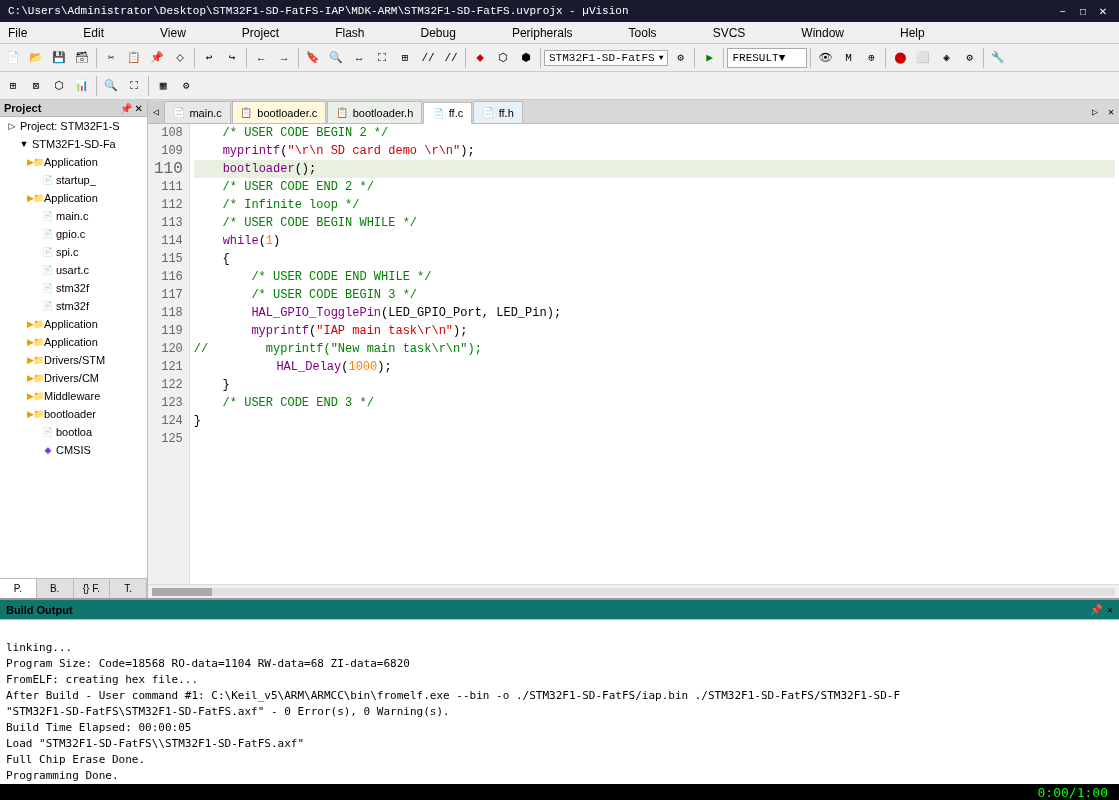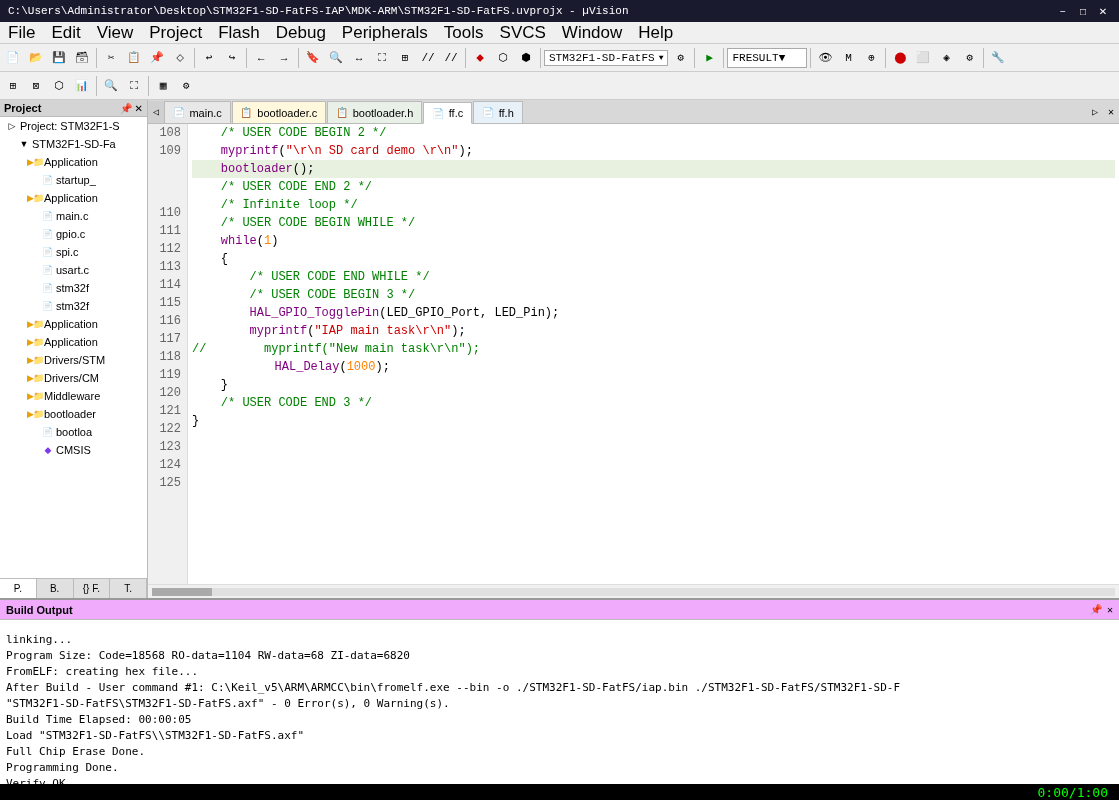--- a/index.html
+++ b/index.html
@@ -4,21 +4,21 @@
   <style>
     * { margin: 0; padding: 0; box-sizing: border-box; }
     body { font-family: 'Consolas', 'Courier New', monospace; font-size: 12px; background: #f0f0f0; overflow: hidden; width: 1119px; height: 800px; }
 
     
     #title-bar { background: #1a1a2e; color: #fff; height: 22px; display: flex; align-items: center; justify-content: space-between; padding: 0 8px; font-size: 11px; font-family: 'Segoe UI', sans-serif; }
     #title-bar .window-controls { display: flex; gap: 4px; }
     #title-bar .win-btn { width: 16px; height: 16px; display: flex; align-items: center; justify-content: center; font-size: 10px; cursor: pointer; color: #fff; }
 
     
-    #menu-bar { background: #f0f0f0; height: 22px; display: flex; align-items: center; border-bottom: 1px solid #ccc; font-family: 'Segoe UI', sans-serif; font-size: 17px; }
+    #menu-bar { background: #f0f0f0; height: 22px; display: flex; align-items: center; border-bottom: 1px solid #ccc; font-family: 'Segoe UI', sans-serif; font-size: 12px; gap: 40px; }
     .menu-item { padding: 2px 8px; cursor: pointer; }
 
     
     #toolbar1 { background: #f0f0f0; height: 28px; display: flex; align-items: center; border-bottom: 1px solid #ccc; padding: 0 2px; gap: 1px; }
     .tb-btn { width: 22px; height: 22px; display: flex; align-items: center; justify-content: center; border: 1px solid transparent; cursor: pointer; font-size: 11px; background: transparent; }
     .tb-separator { width: 1px; height: 20px; background: #bbb; margin: 0 2px; }
     .tb-dropdown-arrow { font-size: 8px; margin-left: 4px; }
 
     
     #toolbar2 { background: #f0f0f0; height: 28px; display: flex; align-items: center; border-bottom: 1px solid #ccc; padding: 0 2px; gap: 1px; }
@@ -63,23 +63,23 @@
     .code-line { line-height: 18px; white-space: pre; font-size: 12px; }
     .code-line.highlighted { background: #e8f0e0; }
 
     
     #editor-scrollbar { height: 14px; background: #f0f0f0; border-top: 1px solid #ddd; display: flex; align-items: center; }
     #h-scrollbar-track { flex: 1; height: 8px; background: #e0e0e0; margin: 0 4px; position: relative; }
     #h-scrollbar-thumb { position: absolute; left: 0; width: 60px; height: 8px; background: #aaa; cursor: pointer; }
 
     
     #build-output { height: 202px; border-top: 2px solid #999; background: #000; display: flex; flex-direction: column; }
-    #build-header { background: #f0abfc; height: 20px; display: flex; align-items: center; justify-content: space-between; padding: 0 6px; border-bottom: 1px solid #bbb; }
+    #build-header { background: #0f766e; height: 20px; display: flex; align-items: center; justify-content: space-between; padding: 0 6px; border-bottom: 1px solid #bbb; }
     #build-header-title { font-family: 'Segoe UI', sans-serif; font-size: 11px; font-weight: bold; }
-    #build-content { flex: 1; overflow-y: auto; padding: 12px 6px; background: #fff; font-size: 11px; line-height: 16px; font-family: 'Consolas', monospace; }
+    #build-content { flex: 1; overflow-y: auto; padding: 20px 6px; background: #fff; font-size: 11px; line-height: 16px; font-family: 'Consolas', monospace; }
     #build-status-bar { height: 16px; background: #000; display: flex; align-items: center; justify-content: flex-end; padding: 0 11px; }
     #build-timer { color: #00ff00; font-size: 13px; font-family: 'Consolas', monospace; }
   </style>
 </head>
 <body>
 
 <div id="title-bar">
   <span style="font-size:11px; font-family: Liberation Mono, monospace;">C:\Users\Administrator\Desktop\STM32F1-SD-FatFS-IAP\MDK-ARM\STM32F1-SD-FatFS.uvprojx - µVision</span>
   <div class="window-controls">
     <div class="win-btn">−</div>
@@ -291,21 +291,21 @@
           <span style="font-size:10px;">📄</span>
           <span>ff.h</span>
         </div>
         <div style="margin-left: auto; width: 16px; height: 22px; display: flex; align-items: center; justify-content: center; font-size: 10px; cursor: pointer;">▷</div>
         <div style="width: 16px; height: 22px; display: flex; align-items: center; justify-content: center; font-size: 10px; cursor: pointer;">✕</div>
       </div>
     <div id="code-editor">
       <div id="line-numbers">
       <div style="line-height: 18px; font-size: 12px;">108</div>
           <div style="line-height: 18px; font-size: 12px;">109</div>
-          <div style="line-height: 18px; font-size: 12px; margin-top: 44px;">110</div>
+          <div style="line-height: 18px; font-size: 16px;">110</div>
           <div style="line-height: 18px; font-size: 12px;">111</div>
           <div style="line-height: 18px; font-size: 12px;">112</div>
           <div style="line-height: 18px; font-size: 12px;">113</div>
           <div style="line-height: 18px; font-size: 12px;">114</div>
           <div style="line-height: 18px; font-size: 12px;">115</div>
           <div style="line-height: 18px; font-size: 12px;">116</div>
           <div style="line-height: 18px; font-size: 12px;">117</div>
           <div style="line-height: 18px; font-size: 12px;">118</div>
           <div style="line-height: 18px; font-size: 12px;">119</div>
           <div style="line-height: 18px; font-size: 12px;">120</div>

